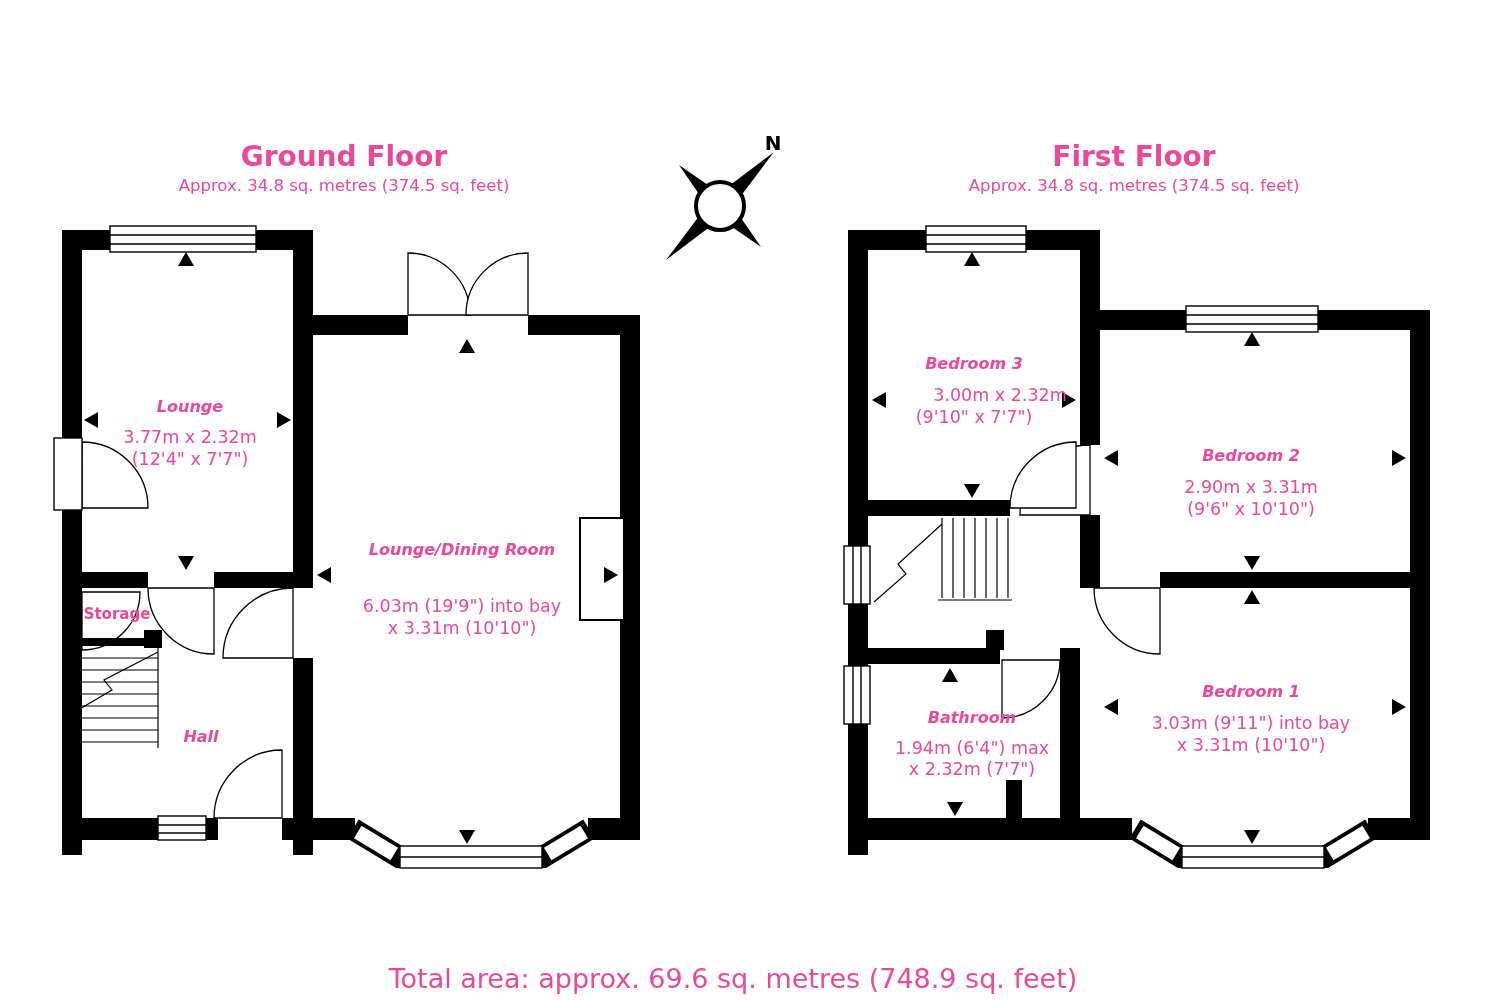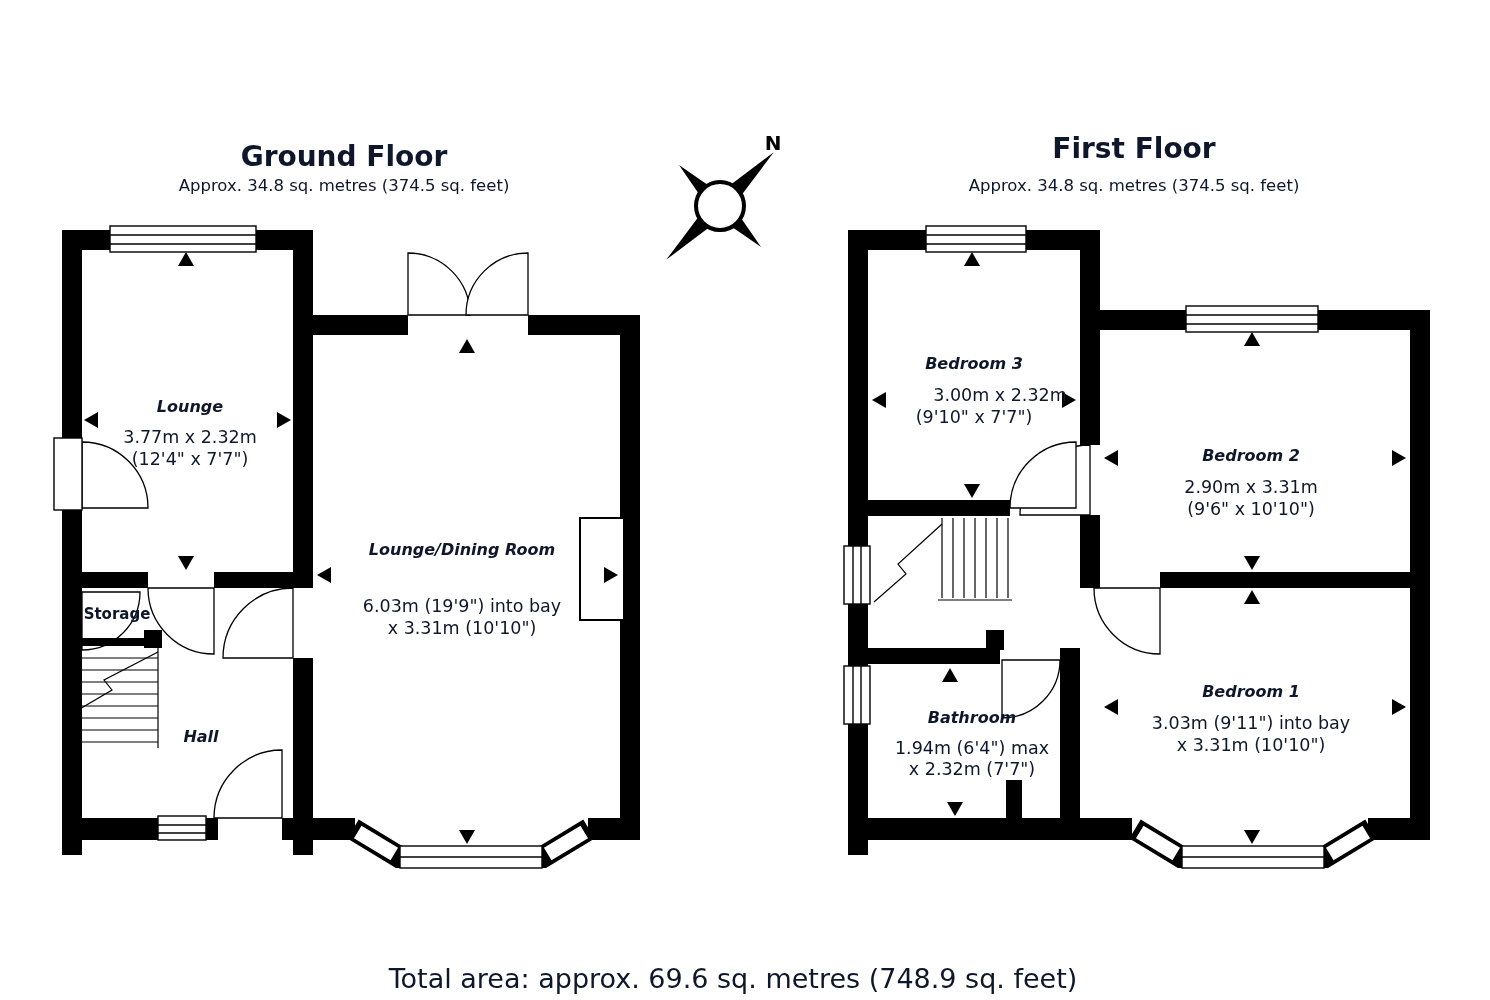--- a/index.html
+++ b/index.html
@@ -1,19 +1,19 @@
 <!DOCTYPE html>
 <html><head>
 <meta charset="utf-8">
 <style>
   html,body{margin:0;padding:0;background:#fff;}
   #canvas{position:relative;width:1490px;height:1000px;background:#fff;overflow:hidden;
           font-family:"DejaVu Sans","Liberation Sans",sans-serif;color:#000;}
   #plan-svg{position:absolute;left:0;top:0;}
-  .lbl{position:absolute;transform:translateX(-50%);text-align:center;white-space:nowrap;color:#0f172a;}
+  .lbl{position:absolute;transform:translateX(-50%);text-align:center;white-space:nowrap;color:#ec4899;}
   .t-title{font-size:28px;font-weight:bold;}
   .t-sub{font-size:16.5px;}
   .t-room{font-size:16px;font-weight:bold;font-style:italic;}
   .t-dim{font-size:17.5px;}
   .t-small{font-size:15px;font-weight:bold;}
   .t-footer{font-size:27px;}
   .wrap{white-space:normal;line-height:24px;}
 </style>
 </head>
 <body>
@@ -189,21 +189,21 @@
   <div class="lbl t-sub" style="left:344px;top:176px">Approx. 34.8 sq. metres (374.5 sq. feet)</div>
   <div class="lbl t-room" style="left:190px;top:397px">Lounge</div>
   <div class="lbl t-dim" style="left:190px;top:427px">3.77m x 2.32m</div>
   <div class="lbl t-dim" style="left:190px;top:449px">(12'4" x 7'7")</div>
   <div class="lbl t-room wrap" style="left:462px;top:538px;width:210px">Lounge/Dining Room</div>
   <div class="lbl t-dim" style="left:462px;top:596px">6.03m (19'9") into bay</div>
   <div class="lbl t-dim" style="left:462px;top:618px">x 3.31m (10'10")</div>
   <div class="lbl t-small" style="left:117px;top:605px">Storage</div>
   <div class="lbl t-room" style="left:201px;top:727px">Hall</div>
 
-  <div class="lbl t-title" style="left:1134px;top:132px">First Floor</div>
+  <div class="lbl t-title" style="left:1134px;top:140px">First Floor</div>
   <div class="lbl t-sub" style="left:1134px;top:176px">Approx. 34.8 sq. metres (374.5 sq. feet)</div>
   <div class="lbl t-room" style="left:974px;top:354px">Bedroom 3</div>
   <div class="lbl t-dim" style="left:1000px;top:385px">3.00m x 2.32m</div>
   <div class="lbl t-dim" style="left:974px;top:407px">(9'10" x 7'7")</div>
   <div class="lbl t-room" style="left:1251px;top:446px">Bedroom 2</div>
   <div class="lbl t-dim" style="left:1251px;top:477px">2.90m x 3.31m</div>
   <div class="lbl t-dim" style="left:1251px;top:499px">(9'6" x 10'10")</div>
   <div class="lbl t-room" style="left:1251px;top:682px">Bedroom 1</div>
   <div class="lbl t-dim" style="left:1251px;top:713px">3.03m (9'11") into bay</div>
   <div class="lbl t-dim" style="left:1251px;top:735px">x 3.31m (10'10")</div>

